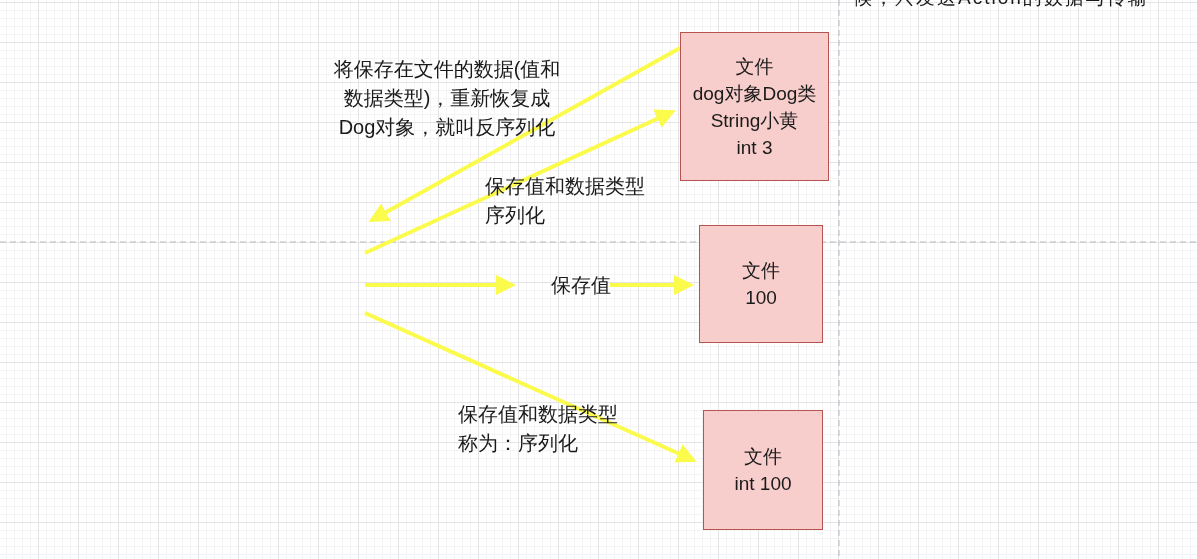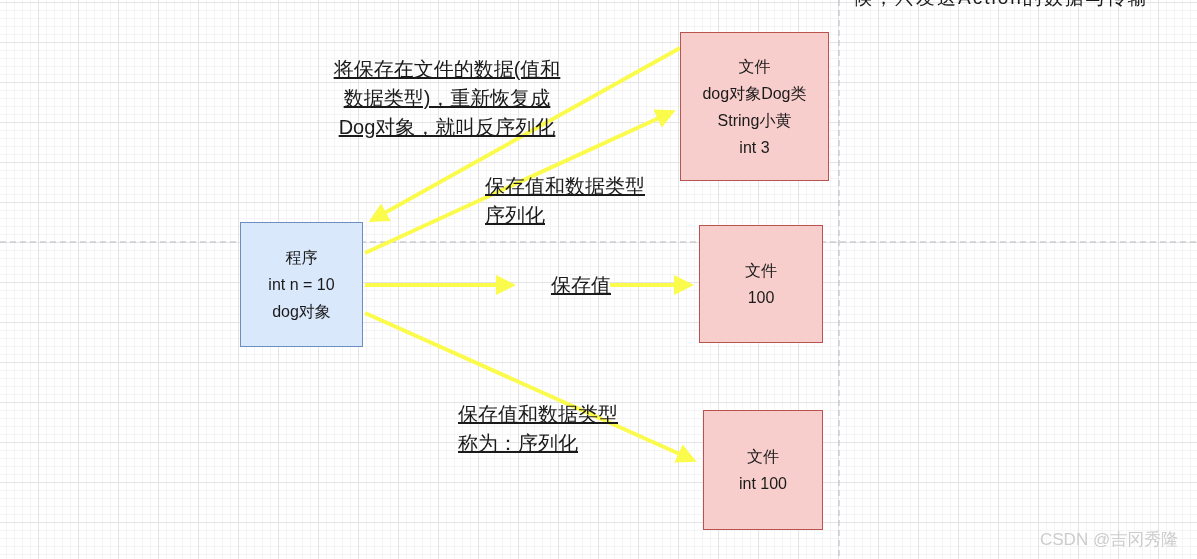--- a/index.html
+++ b/index.html
@@ -15,31 +15,30 @@
       linear-gradient(to bottom, #e4e4e7 1px, transparent 1px),
       linear-gradient(to right, #f4f4f6 1px, transparent 1px),
       linear-gradient(to bottom, #f4f4f6 1px, transparent 1px);
     background-size:40px 40px,40px 40px,8px 8px,8px 8px;
     background-position:-2px 2px;
   }
   .node{
     position:absolute;
     display:flex;align-items:center;justify-content:center;
     text-align:center;
-    font-size:16px;line-height:27px;
+    font-size:19px;line-height:27px;
     white-space:pre-line;
     box-sizing:border-box;
   }
   .node.pink{background:var(--pink-fill,#f8cecc);border:1px solid var(--pink-border,#b85450);}
   .node.blue{background:var(--blue-fill,#dae8fc);border:1px solid var(--blue-border,#6c8ebf);}
   .lbl{
     position:absolute;
     font-size:20px;line-height:29px;
     white-space:pre-line;
-    text-decoration:underline;
   }
   .lbl.center{text-align:center;}
   .watermark{
     position:absolute;left:1040px;top:528px;width:150px;
     font-size:17px;color:var(--watermark,#cccccc);
     white-space:nowrap;
   }
   .clipped-top{
     position:absolute;left:853px;top:-15px;width:330px;
     font-size:19px;color:#1a1a1a;white-space:nowrap;
@@ -67,23 +66,20 @@
     <line x1="365" y1="253" x2="672" y2="112" stroke="#fbfb4b" stroke-width="4" marker-end="url(#ah)"></line>
 
     <line x1="365" y1="285" x2="512" y2="285" stroke="#fbfb4b" stroke-width="4" marker-end="url(#ah)"></line>
     <line x1="610" y1="285" x2="690" y2="285" stroke="#fbfb4b" stroke-width="4" marker-end="url(#ah)"></line>
 
     <line x1="365" y1="313" x2="693" y2="460" stroke="#fbfb4b" stroke-width="4" marker-end="url(#ah)"></line>
   </svg>
 
   <div class="clipped-top">候，只发送Action的数据与传输</div>
 
-  <div class="node blue" style="left:240px;top:222px;width:123px;height:125px;">程序
-int n = 10
-dog对象</div>
 
   <div class="node pink" style="left:680px;top:32px;width:149px;height:149px;">文件
 dog对象Dog类
 String小黄
 int 3</div>
 
   <div class="node pink" style="left:699px;top:225px;width:124px;height:118px;">文件
 100</div>
 
   <div class="node pink" style="left:703px;top:410px;width:120px;height:120px;">文件
@@ -94,15 +90,14 @@
 Dog对象，就叫反序列化</div>
 
   <div class="lbl" style="left:485px;top:172px;width:200px;">保存值和数据类型
 序列化</div>
 
   <div class="lbl" style="left:521px;top:271px;width:90px;text-align:right;">保存值</div>
 
   <div class="lbl" style="left:458px;top:400px;width:200px;">保存值和数据类型
 称为：序列化</div>
 
-  <div class="watermark">CSDN @吉冈秀隆</div>
 
 </div>
 
 </body></html>

